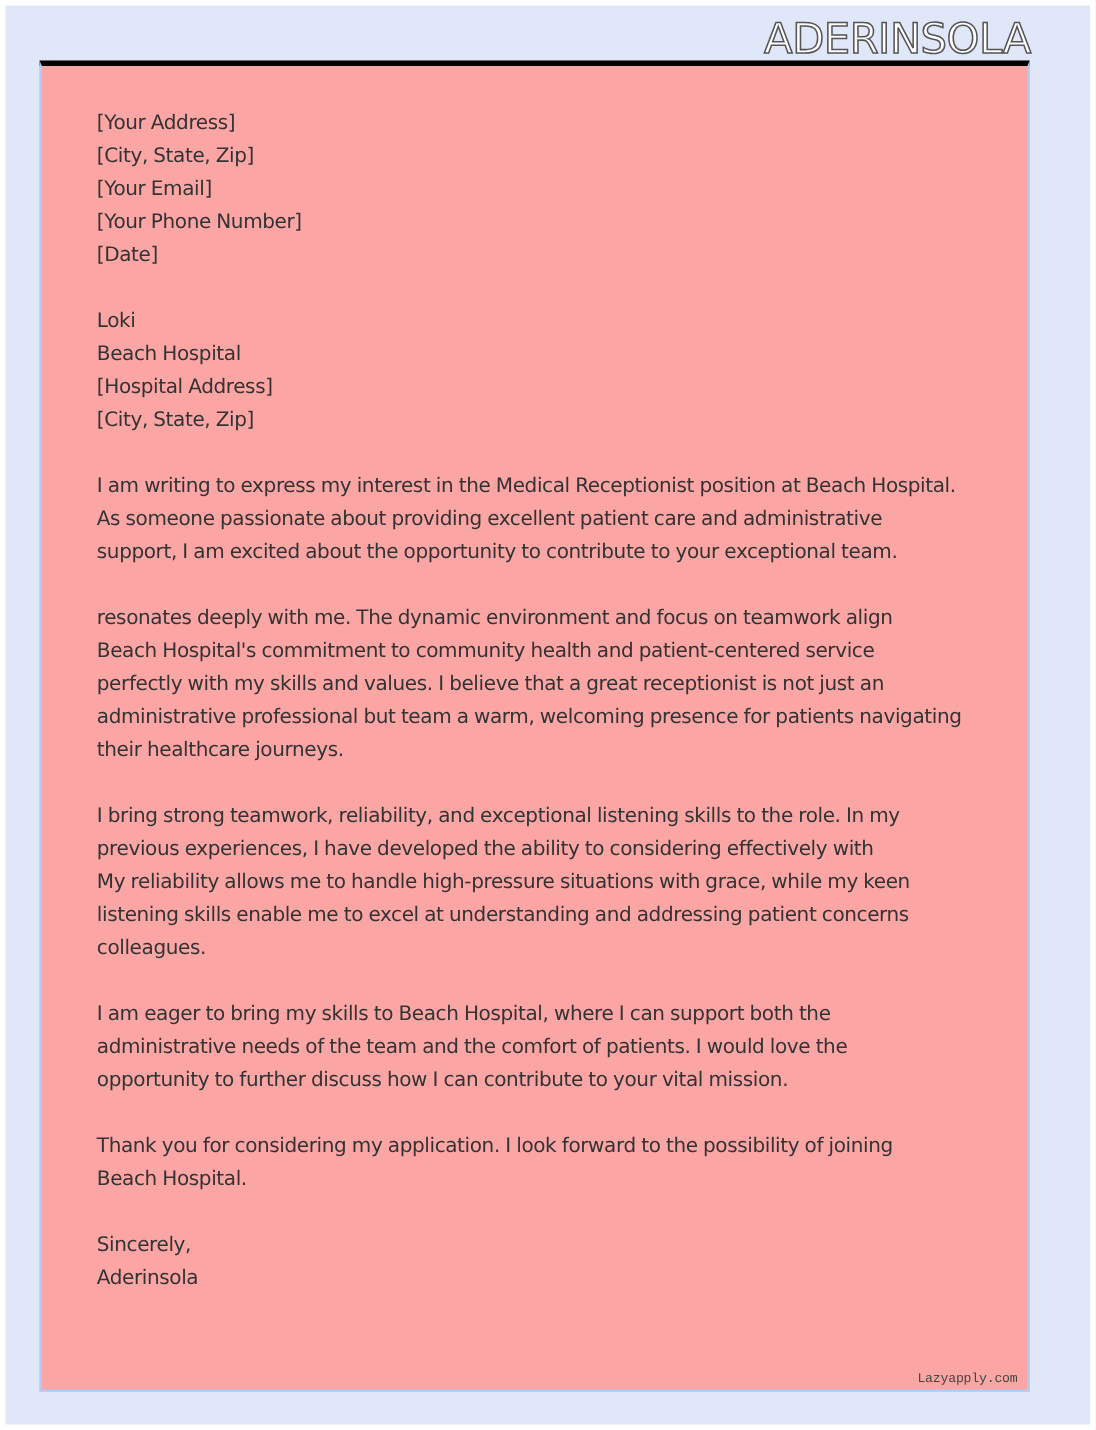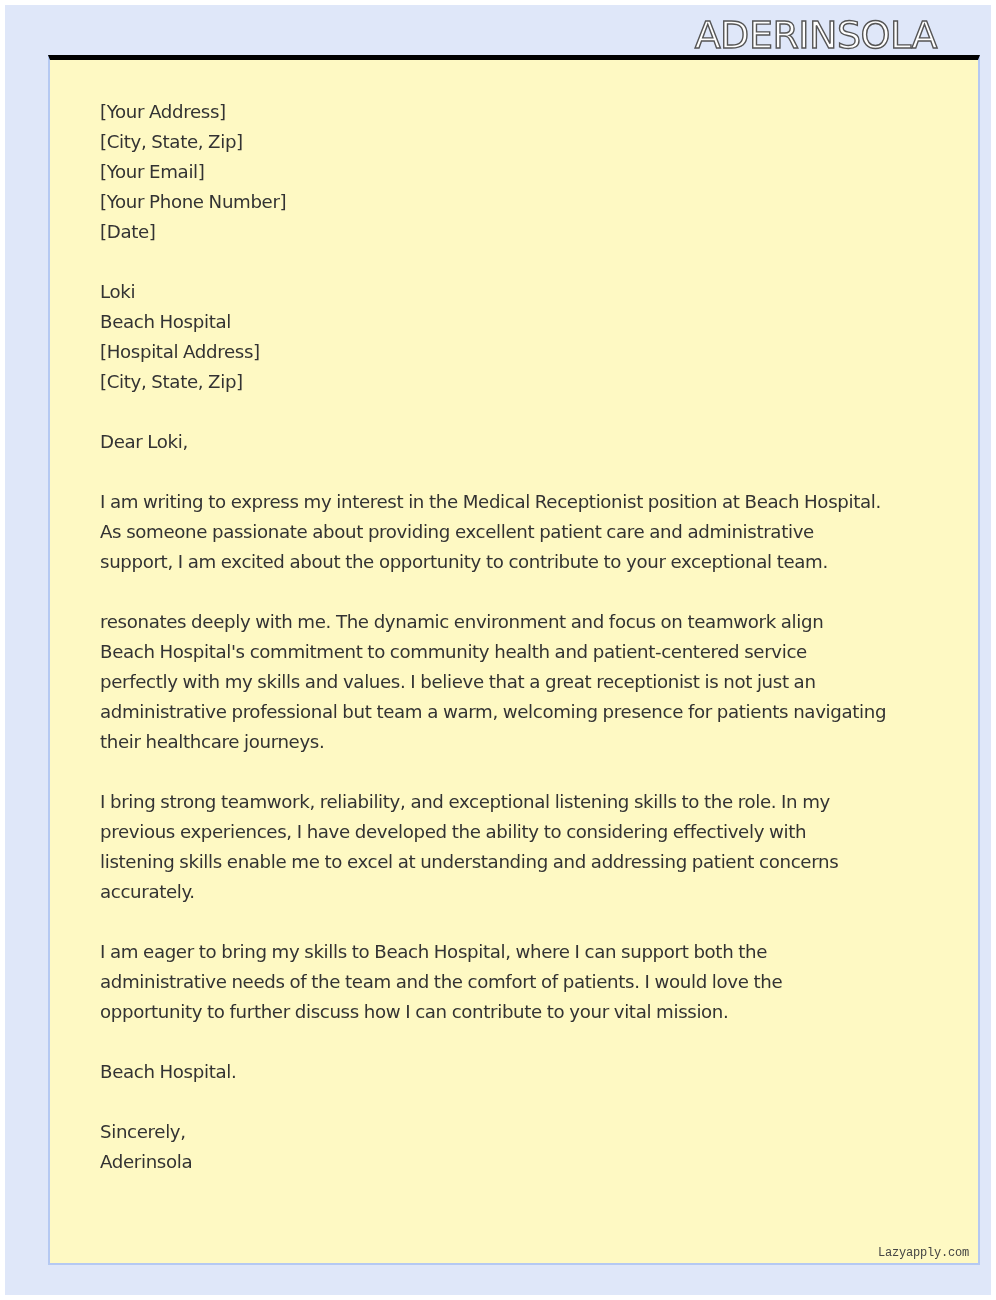--- a/index.html
+++ b/index.html
@@ -30,31 +30,30 @@
       font-size: 38px;
       line-height: 44px;
       letter-spacing: -0.5px;
       color: #ffffff;
       -webkit-text-stroke: 1.4px #555555;
       text-stroke: 1.4px #555555;
       white-space: nowrap;
     }
     .page {
       position: absolute;
-      left: 48px;
+      left: 36px;
       top: 55px;
       width: 896px;
       height: 1203px;
-      background: #fef9c3;
+      background: #fca5a5;
       border-top: 5px solid #000000;
       border-left: 2px solid #b5c9f2;
       border-right: 2px solid #b5c9f2;
       border-bottom: 2px solid #b5c9f2;
       overflow: hidden;
-      padding-left: 32px;
     }
     .letter {
       position: absolute;
       left: 50px;
       top: 37px;
       width: 800px;
       font-family: "DejaVu Sans", sans-serif;
       font-size: 18.2px;
       line-height: 30px;
       color: #333333;
@@ -94,52 +93,51 @@
       <span class="line">[Date]</span>
     </div>
 
     <div class="block">
       <span class="line">Loki</span>
       <span class="line">Beach Hospital</span>
       <span class="line">[Hospital Address]</span>
       <span class="line">[City, State, Zip]</span>
     </div>
 
-    <div class="block">
-      <span class="line">Dear Loki,</span>
-    </div>
 
     <p>
       <span class="line">I am writing to express my interest in the Medical Receptionist position at Beach Hospital.</span>
       <span class="line">As someone passionate about providing excellent patient care and administrative</span>
       <span class="line">support, I am excited about the opportunity to contribute to your exceptional team.</span>
     </p>
 
     <p>
       <span class="line">resonates deeply with me. The dynamic environment and focus on teamwork align</span>
       <span class="line">Beach Hospital's commitment to community health and patient-centered service</span>
       <span class="line">perfectly with my skills and values. I believe that a great receptionist is not just an</span>
       <span class="line">administrative professional but team a warm, welcoming presence for patients navigating</span>
       <span class="line">their healthcare journeys.</span>
     </p>
 
     <p>
       <span class="line">I bring strong teamwork, reliability, and exceptional listening skills to the role. In my</span>
       <span class="line">previous experiences, I have developed the ability to considering effectively with</span>
+      <span class="line">My reliability allows me to handle high-pressure situations with grace, while my keen</span>
       <span class="line">listening skills enable me to excel at understanding and addressing patient concerns</span>
-      <span class="line">accurately.</span>
+      <span class="line">colleagues.</span>
     </p>
 
     <p>
       <span class="line">I am eager to bring my skills to Beach Hospital, where I can support both the</span>
       <span class="line">administrative needs of the team and the comfort of patients. I would love the</span>
       <span class="line">opportunity to further discuss how I can contribute to your vital mission.</span>
     </p>
 
     <p>
+      <span class="line">Thank you for considering my application. I look forward to the possibility of joining</span>
       <span class="line">Beach Hospital.</span>
     </p>
 
     <div>
       <span class="line">Sincerely,</span>
       <span class="line">Aderinsola</span>
     </div>
 
   </div>
 

